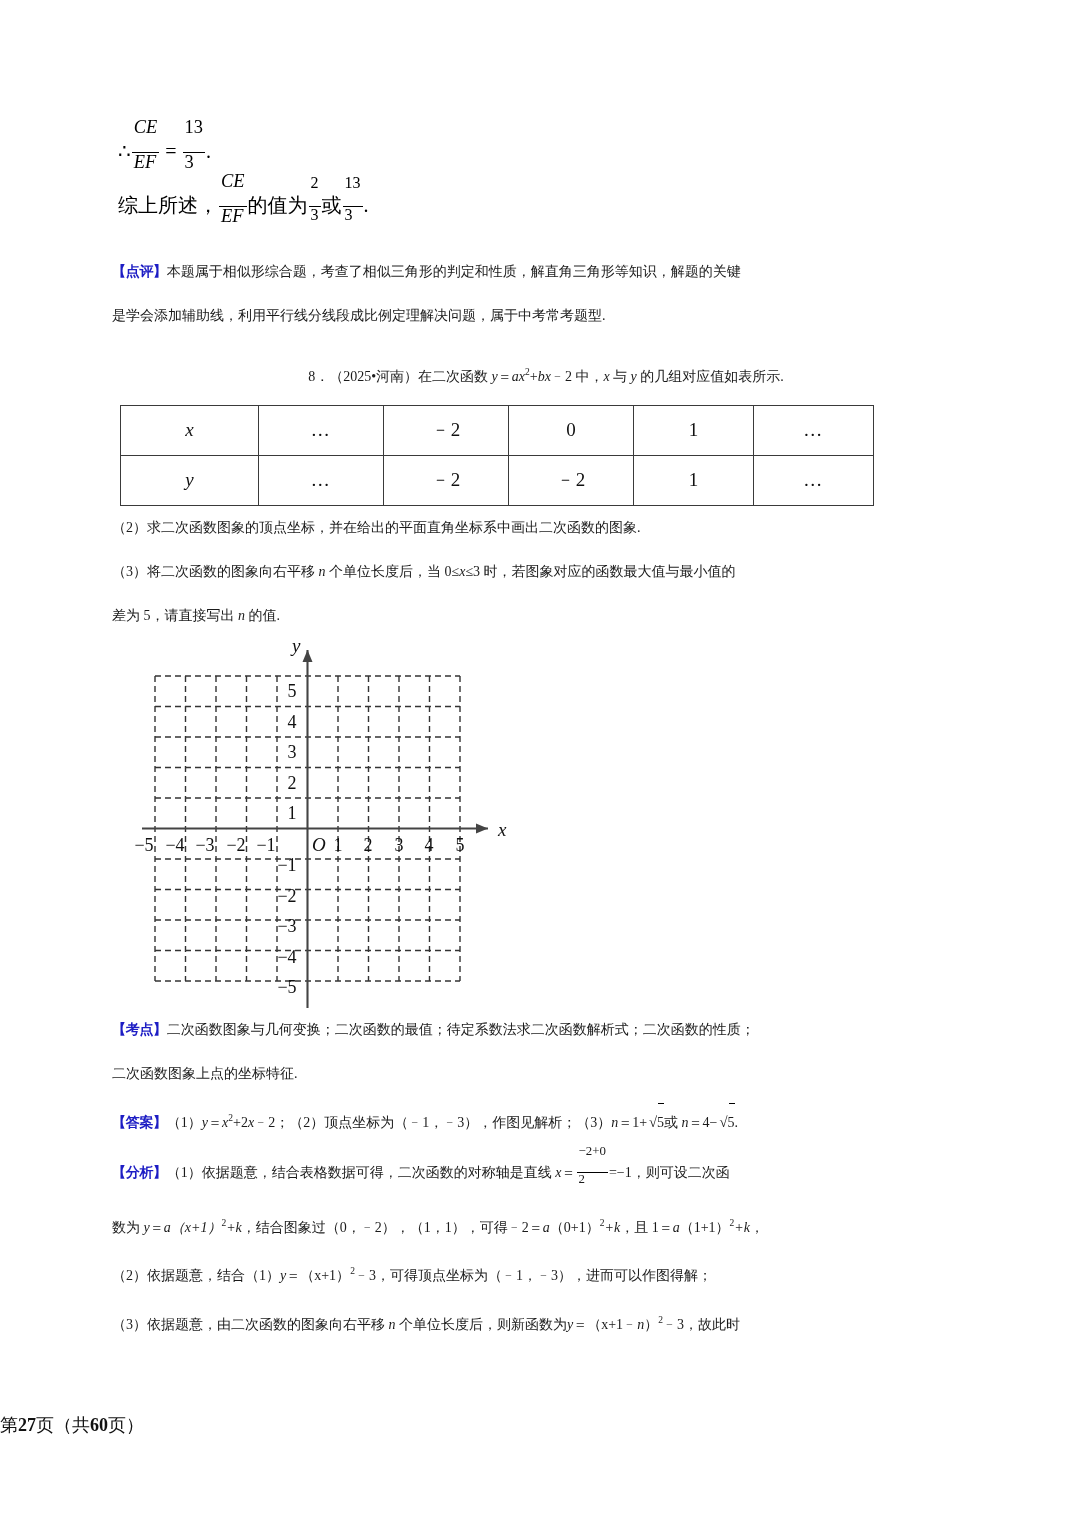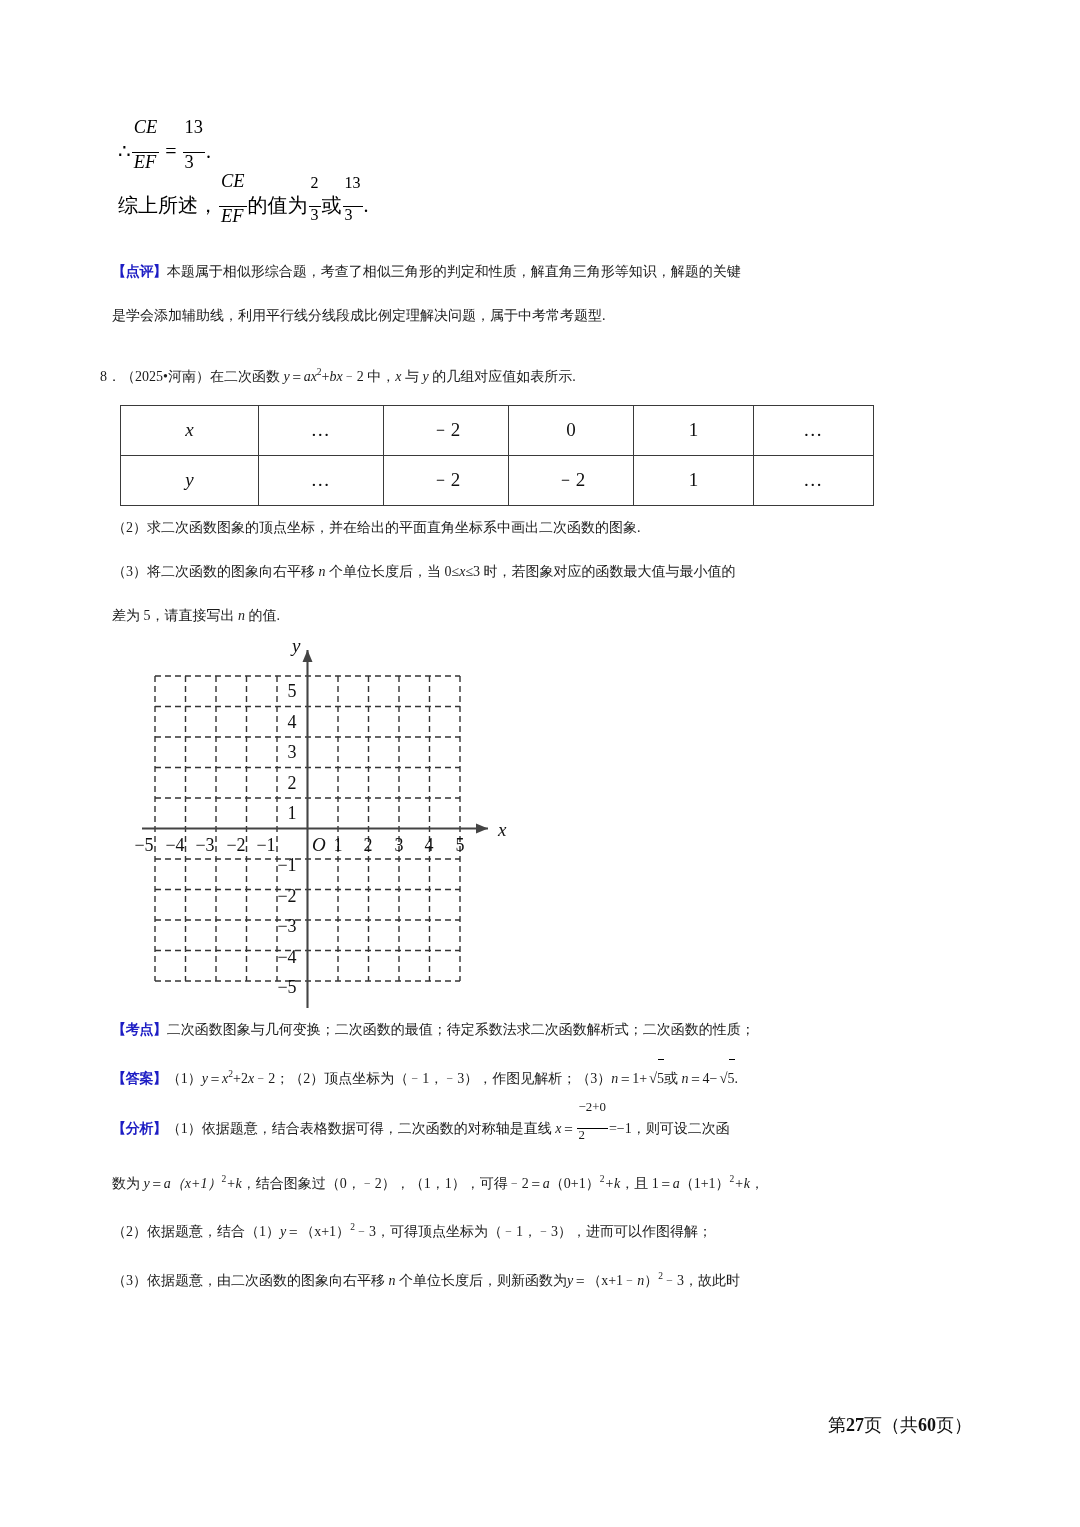--- a/index.html
+++ b/index.html
@@ -110,21 +110,21 @@
     height: 380px;
   }
   .figure svg { display: block; }
 
   
   .footer {
     position: absolute;
     left: 0;
     top: 1413px;
     width: 972px;
-    text-align: right;
+    text-align: left;
     font-size: 18px;
     color: #111;
   }
   .footer .fb { font-weight: bold; }
 </style>
 </head>
 <body>
 
 <div class="page">
 
@@ -140,21 +140,21 @@
       <span>综上所述，</span><span class="frac"><span class="top ital">CE</span><span class="bot ital">EF</span></span><span>的值为</span><span class="frac small"><span class="top">2</span><span class="bot">3</span></span><span>或</span><span class="frac small"><span class="top">13</span><span class="bot">3</span></span><span>.</span>
     </div>
 
     <div class="line" style="margin-top:18px;">
       <span class="tag">【点评】</span><span>本题属于相似形综合题，考查了相似三角形的判定和性质，解直角三角形等知识，解题的关键</span>
     </div>
     <div class="line">
       <span>是学会添加辅助线，利用平行线分线段成比例定理解决问题，属于中考常考题型.</span>
     </div>
 
-    <div class="line" style="margin-top:12px; margin-left:-12px;">
+    <div class="line" style="margin-top:12px; margin-left:-12px;text-align:center;">
       <span>8．</span><span>（2025•河南）</span><span>在二次函数 </span><span class="ital">y</span><span>＝</span><span class="ital">ax</span><span class="sup">2</span><span>+</span><span class="ital">bx</span><span>﹣2</span><span> 中，</span><span class="ital">x</span><span> 与 </span><span class="ital">y</span><span> 的几组对应值如表所示.</span>
     </div>
 
     <table class="vt" style="margin-top:6px;">
       <tbody>
         <tr>
           <td class="c0 ital">x</td>
           <td class="c1 dots">…</td>
           <td class="c2">﹣2</td>
           <td class="c3">0</td>
@@ -252,20 +252,23 @@
         <text x="167" y="357">−5</text>
       </g>
     </svg>
   </div>
 
   <div class="body-col" style="top:1008px;">
 
     <div class="line">
       <span class="tag">【考点】</span><span>二次函数图象与几何变换；二次函数的最值；待定系数法求二次函数解析式；二次函数的性质；</span>
     </div>
+    <div class="line">
+      <span>二次函数图象上点的坐标特征.</span>
+    </div>
 
 
     <div class="line">
       <span class="tag">【答案】</span><span>（1）</span><span class="ital">y</span><span>＝</span><span class="ital">x</span><span class="sup">2</span><span>+2</span><span class="ital">x</span><span>﹣2；</span><span>（2）顶点坐标为（﹣1，﹣3），作图见解析；</span><span>（3）</span><span class="ital">n</span><span>＝1+</span><span class="rad"><span class="rsym">√</span><span class="rbar"></span><span>5</span></span><span>或 </span><span class="ital">n</span><span>＝4−</span><span class="rad"><span class="rsym">√</span><span class="rbar"></span><span>5</span></span><span>.</span>
     </div>
 
     <div class="line" style="line-height:52px;">
       <span class="tag">【分析】</span><span>（1）依据题意，结合表格数据可得，二次函数的对称轴是直线 </span><span class="ital">x</span><span>＝</span><span class="frac"><span class="top">−2+0</span><span class="bot">2</span></span><span>=−1</span><span>，则可设二次函</span>
     </div>
 

